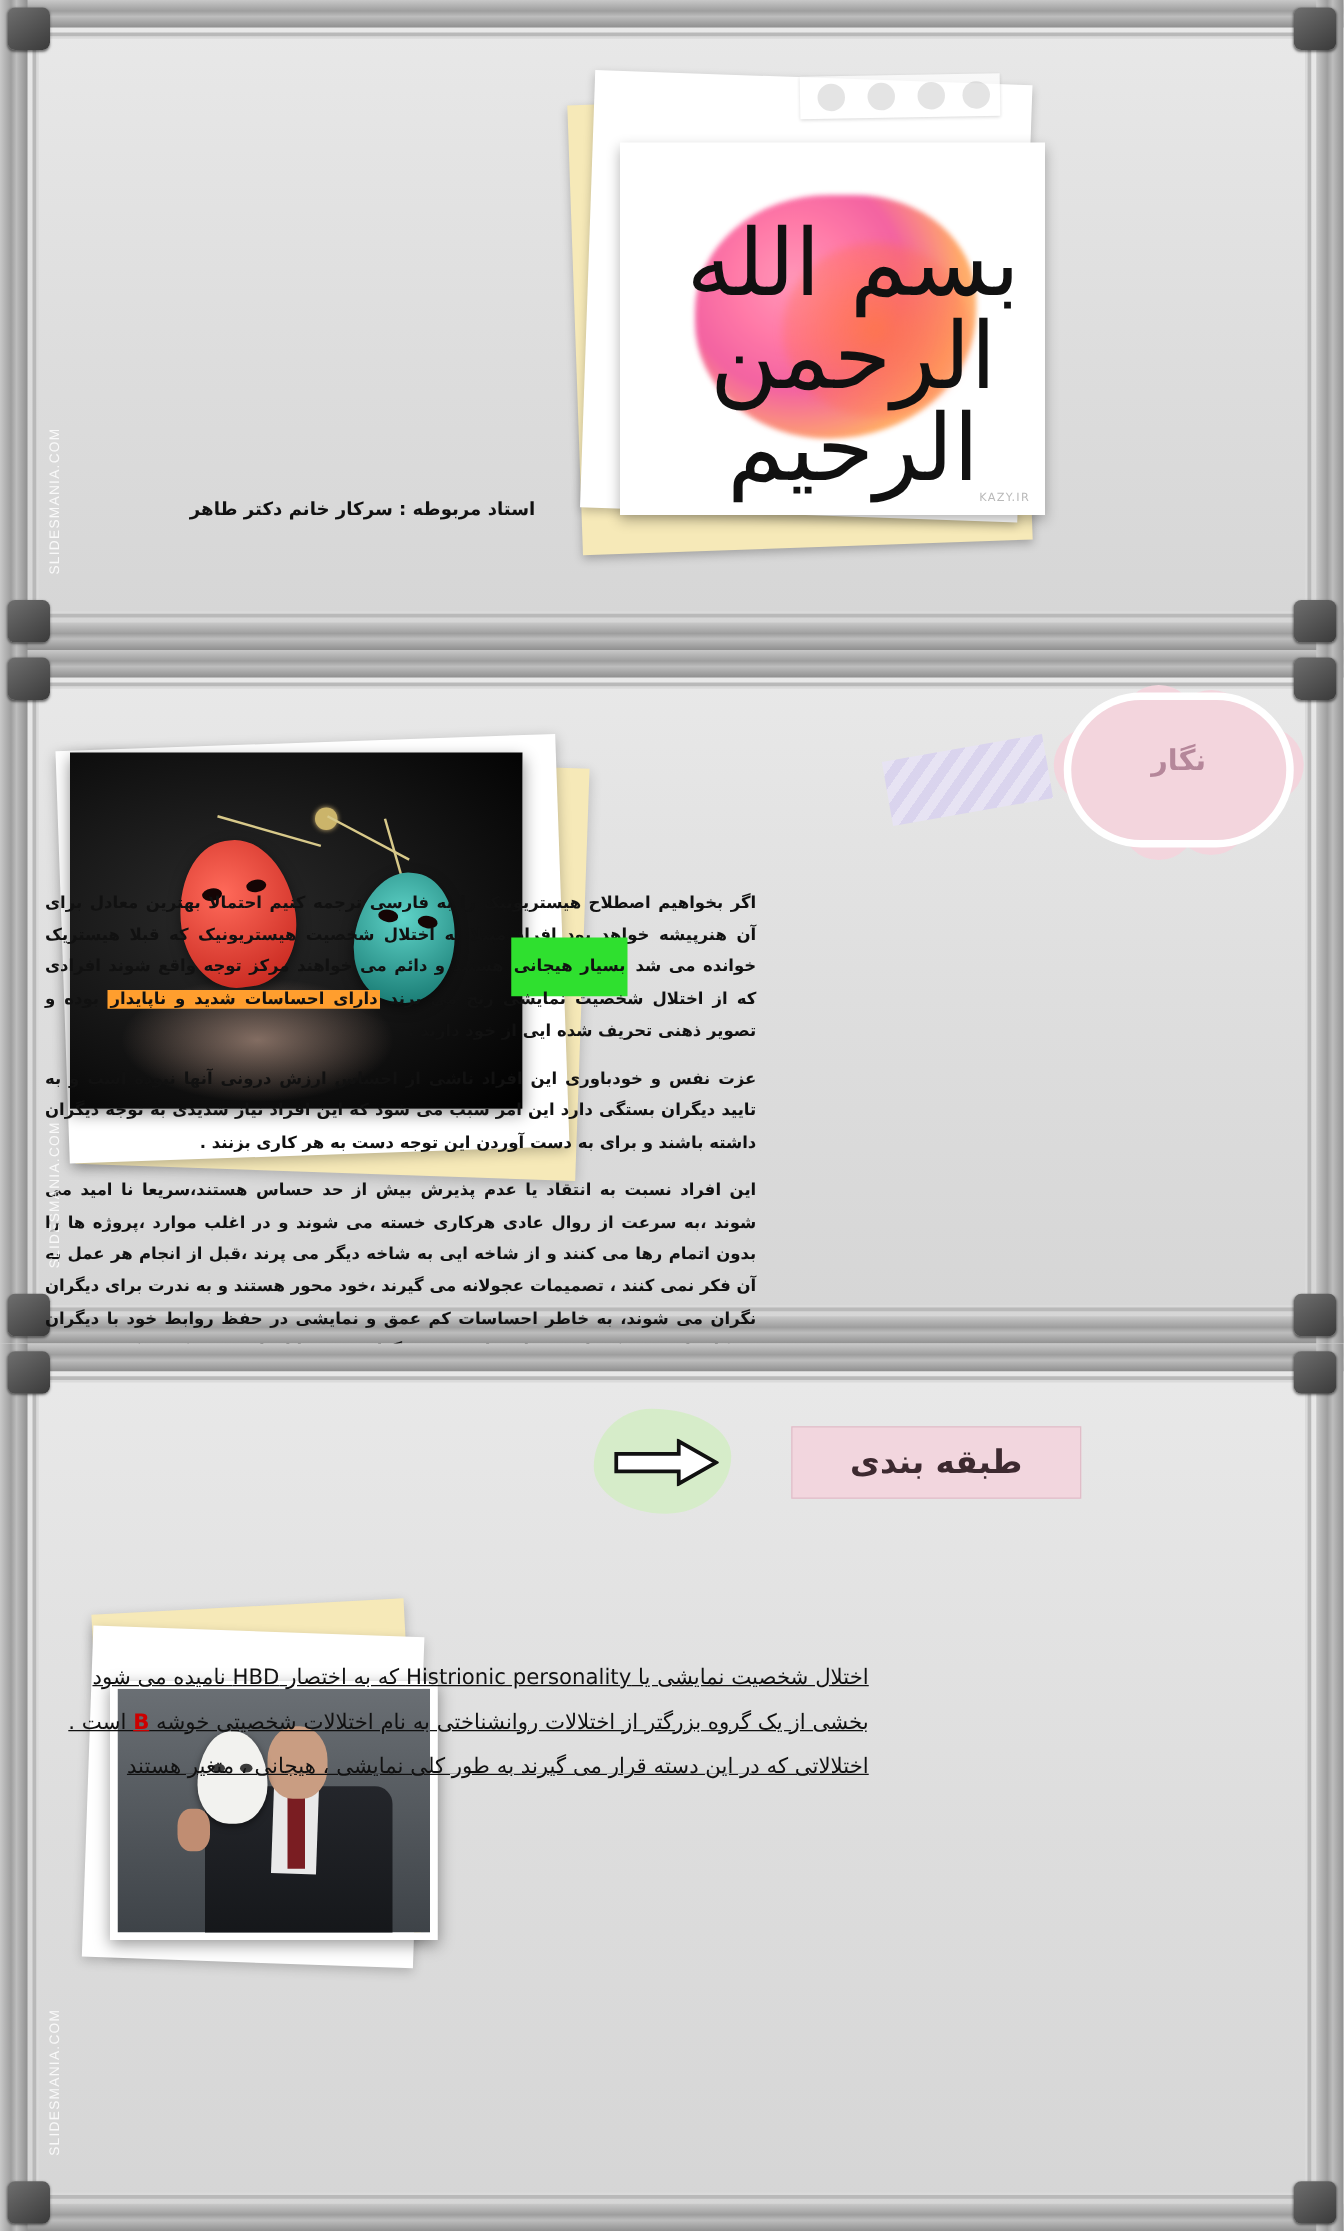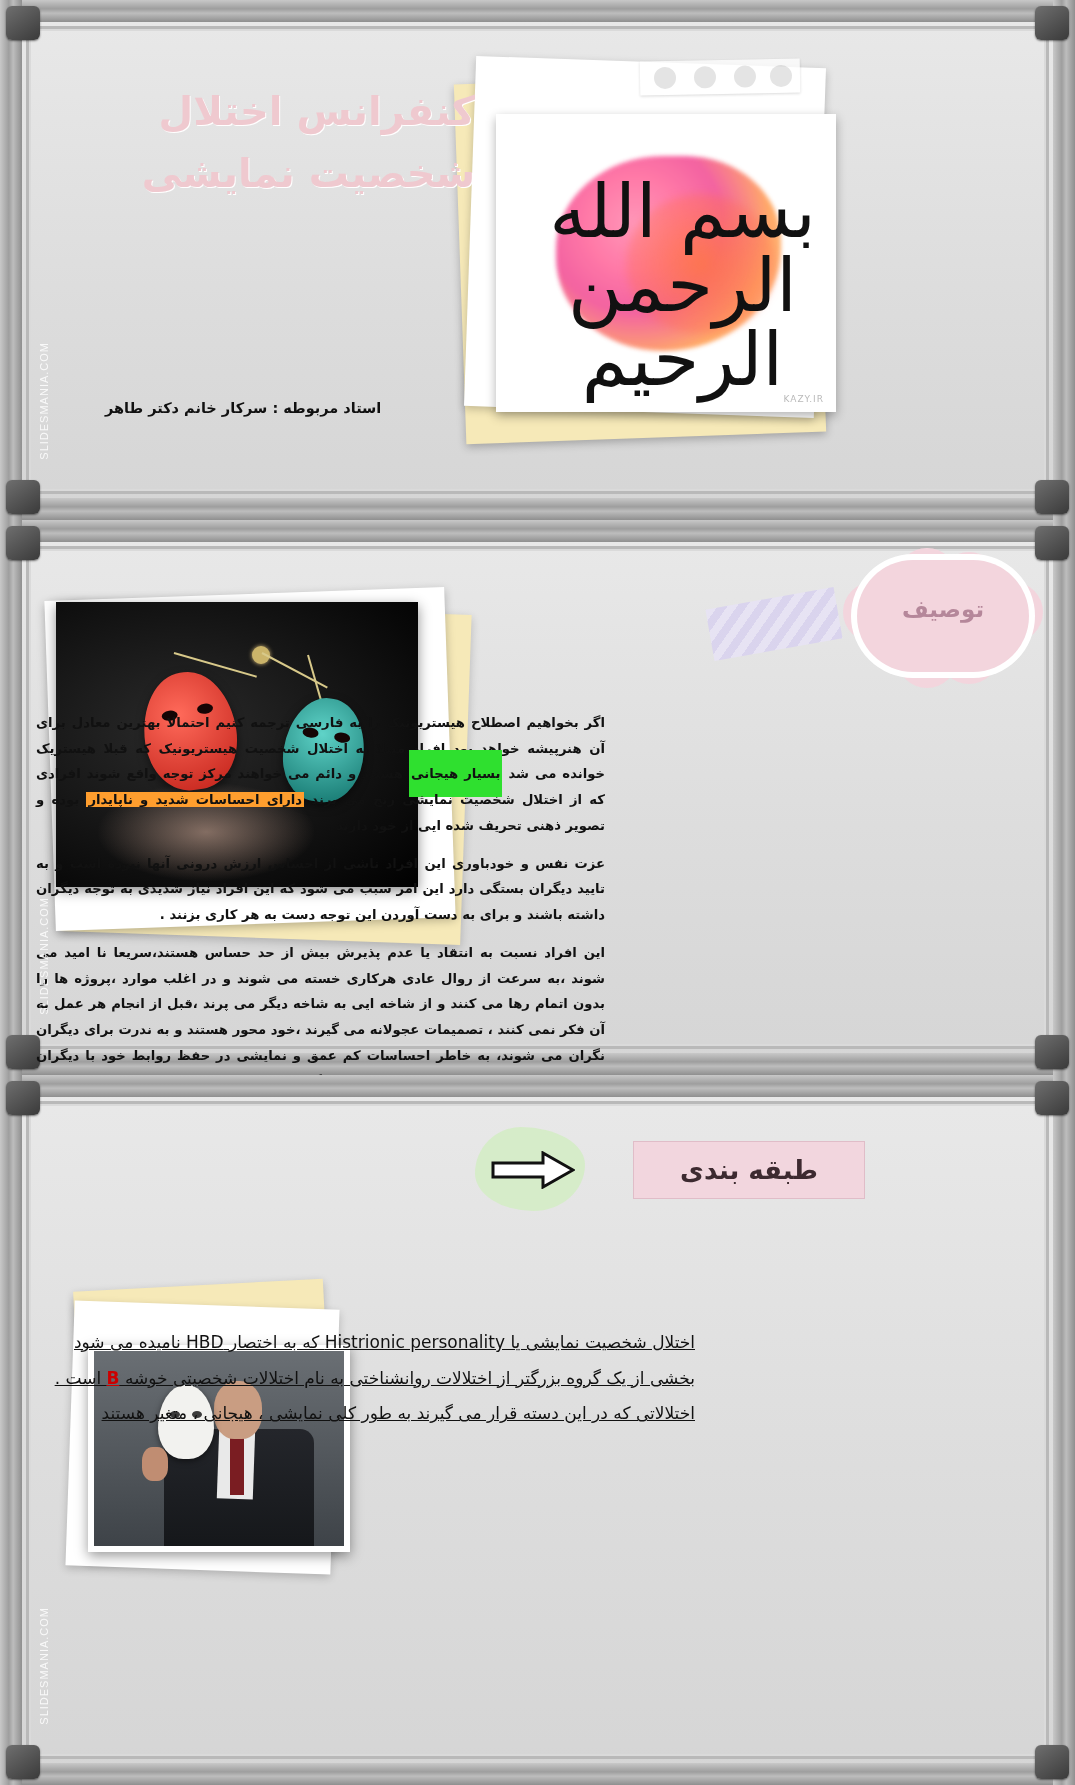--- a/index.html
+++ b/index.html
@@ -68,21 +68,21 @@
   }
   .s1-members{
     position:absolute;right:600px;top:255px;width:370px;
     background:#f0cfd6;
     padding:14px 16px;
     text-align:right;
     font-size:14.5px;line-height:2.1;color:#222;font-weight:bold;
   }
   .s1-teacher{
     position:absolute;right:600px;top:400px;width:370px;
-    text-align:left;font-size:14.5px;color:#111;font-weight:bold;
+    text-align:center;font-size:14.5px;color:#111;font-weight:bold;
   }
   
   .s1-paper-y{
     position:absolute;left:460px;top:78px;width:360px;height:360px;
     background:#f6e9b8;transform:rotate(-2deg);
     box-shadow:0 3px 8px rgba(0,0,0,.25);
   }
   .s1-paper-w{
     position:absolute;left:470px;top:62px;width:350px;height:350px;
     background:#ffffff;transform:rotate(2deg);
@@ -289,24 +289,20 @@
         <span style="left:130px"></span>
     </div>
 
     <div class="s1-img">
       <div class="blob"></div>
       <div class="blob2"></div>
       <div class="calligraphy">بسم الله الرحمن الرحیم</div>
       <div class="credit">KAZY.IR</div>
     </div>
 
-    <div class="s1-title">
-      <div>کنفرانس اختلال</div>
-      <div>شخصیت نمایشی</div>
-    </div>
 
 
     <div class="s1-teacher">استاد مربوطه : سرکار خانم دکتر طاهر</div>
 
     <div class="watermark">SLIDESMANIA.COM</div>
   </section>
 
   <section class="slide s2">
     <div class="frame-top"></div>
     <div class="frame-bottom"></div>
@@ -321,21 +317,21 @@
     <div class="arrow-wash"></div>
 
     <div class="flower">
       <div class="petal" style="left:0;top:34px;width:60px;height:60px;"></div>
       <div class="petal" style="right:0;top:34px;width:60px;height:60px;"></div>
       <div class="petal" style="left:54px;top:0;width:60px;height:60px;"></div>
       <div class="petal" style="left:96px;top:4px;width:60px;height:60px;"></div>
       <div class="petal" style="left:54px;bottom:0;width:60px;height:60px;"></div>
       <div class="petal" style="left:96px;bottom:4px;width:60px;height:60px;"></div>
       <div class="core"></div>
-      <div class="label">توصیف</div>
+      <div class="label">نگار</div>
     </div>
 
     <div class="s2-photo-wrap">
       <div class="s2-paper2"></div>
       <div class="s2-paper1"></div>
       <div class="s2-photo">
         <div class="body-glow"></div>
         <div class="pulley"></div>
         <div class="string" style="left:118px;top:50px;width:86px;transform:rotate(16deg);"></div>
         <div class="string" style="left:206px;top:50px;width:74px;transform:rotate(28deg);"></div>

